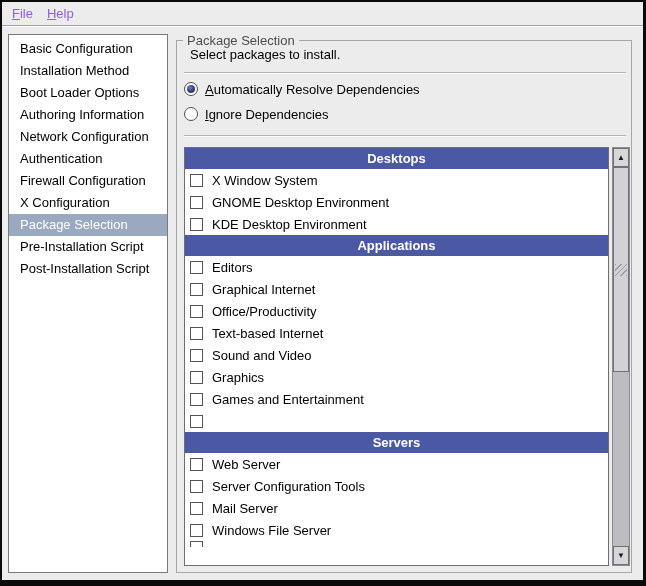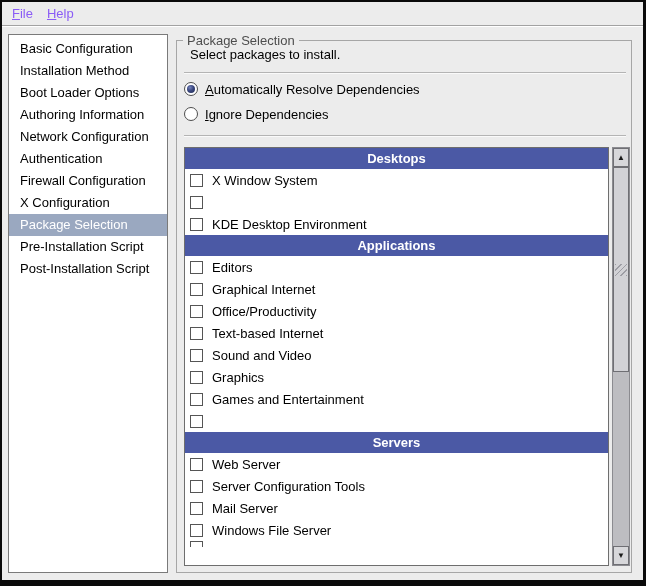--- a/index.html
+++ b/index.html
@@ -142,20 +142,21 @@
 
     <div class="pkg-viewport">
 
       <div class="sect-header">Desktops</div>
       <div class="pkg-row">
         <span class="cb"></span>
         <span class="pkg-label">X Window System</span>
       </div>
       <div class="pkg-row">
         <span class="cb"></span>
+        <span class="pkg-label">GNOME Desktop Environment</span>
       </div>
       <div class="pkg-row">
         <span class="cb"></span>
         <span class="pkg-label">KDE Desktop Environment</span>
       </div>
 
       <div class="sect-header">Applications</div>
       <div class="pkg-row">
         <span class="cb"></span>
         <span class="pkg-label">Editors</span>

